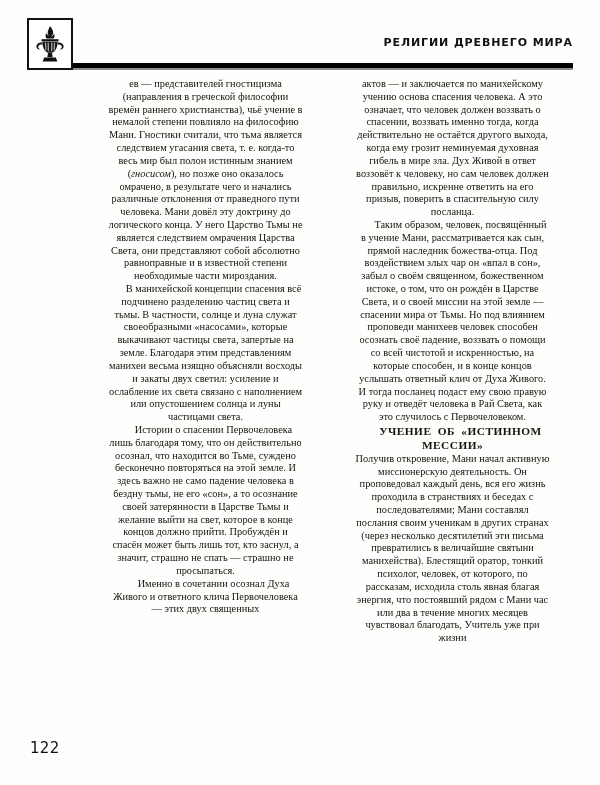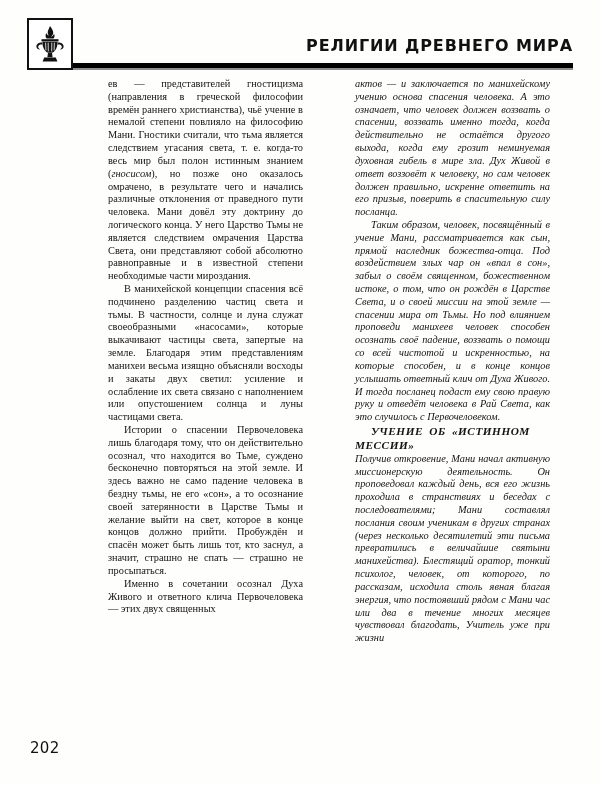--- a/index.html
+++ b/index.html
@@ -65,21 +65,21 @@
     width: 100%;
     height: 2px;
     background: #8d8d8d;
   }
 
   .head-title {
     position: absolute;
     right: 27px;
     top: 18px;
     font-family: "DejaVu Sans", "Liberation Sans", sans-serif;
-    font-size: 16px;
+    font-size: 11px;
     font-weight: 700;
     letter-spacing: 0.9px;
     color: #111;
     white-space: nowrap;
     text-transform: uppercase;
   }
 
   
   .columns {
     position: absolute;
@@ -93,25 +93,26 @@
     top: 0;
     width: 195px;
     font-size: 10.35px;
     line-height: 12.82px;
     text-align: justify;
     text-justify: inter-word;
     hyphens: manual;
     color: #16140f;
   }
   .col-left  { left: 108px; }
-  .col-right { left: 355px; font-style: italic; }
+  .col-right { left: 355px; }
 
   .col p {
     margin: 0;
     text-indent: 16px;
+    text-align: center;
   }
   .col p.noindent { text-indent: 0; }
 
   .col em {
     font-style: italic;
   }
 
   
   .section-head {
     margin: 14px 0 8px 0;
@@ -194,15 +195,15 @@
     <div class="col col-right">
 
     <p class="noindent"><span>актов — и заключается по манихейскому учению основа спасения человека. А это означает, что человек должен воззвать о спасении, воззвать именно тогда, когда действительно не остаётся другого выхода, когда ему грозит неминуемая духовная гибель в мире зла. Дух Живой в ответ воззовёт к человеку, но сам человек должен правильно, искренне ответить на его призыв, поверить в спасительную силу посланца.</span></p>
         <p><span>Таким образом, человек, посвящённый в учение Мани, рассматривается как сын, прямой наследник божества-отца. Под воздействием злых чар он «впал в сон», забыл о своём священном, божественном истоке, о том, что он рождён в Царстве Света, и о своей миссии на этой земле — спасении мира от Тьмы. Но под влиянием проповеди манихеев человек способен осознать своё падение, воззвать о помощи со всей чистотой и искренностью, на которые способен, и в конце концов услышать ответный клич от Духа Живого. И тогда посланец подаст ему свою правую руку и отведёт человека в Рай Света, как это случилось с Первочеловеком.</span></p>
         <p class="section-head">УЧЕНИЕ ОБ «ИСТИННОМ МЕССИИ»</p>
         <p class="noindent"><span>Получив откровение, Мани начал активную миссионерскую деятельность. Он проповедовал каждый день, вся его жизнь проходила в странствиях и беседах с последователями; Мани составлял послания своим ученикам в других странах (через несколько десятилетий эти письма превратились в величайшие святыни манихейства). Блестящий оратор, тонкий психолог, человек, от которого, по рассказам, исходила столь явная благая энергия, что постоявший рядом с Мани час или два в течение многих месяцев чувствовал благодать, Учитель уже при жизни</span></p>
       </div>
 
   </div>
 
-  <div class="folio">202</div>
+  <div class="folio">122</div>
 
 </div>
 
 </body></html>

